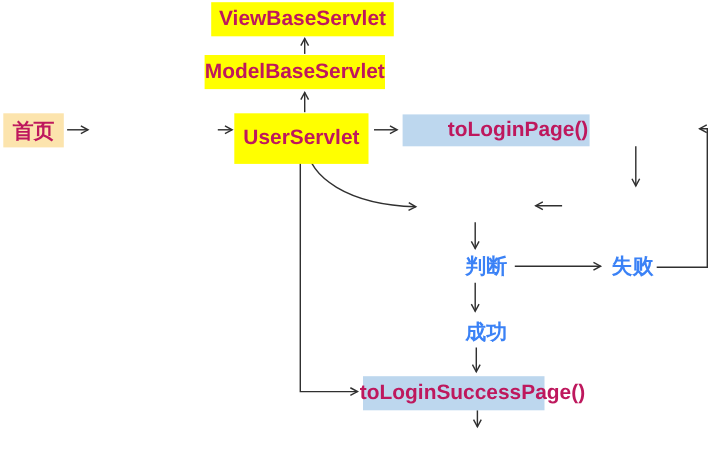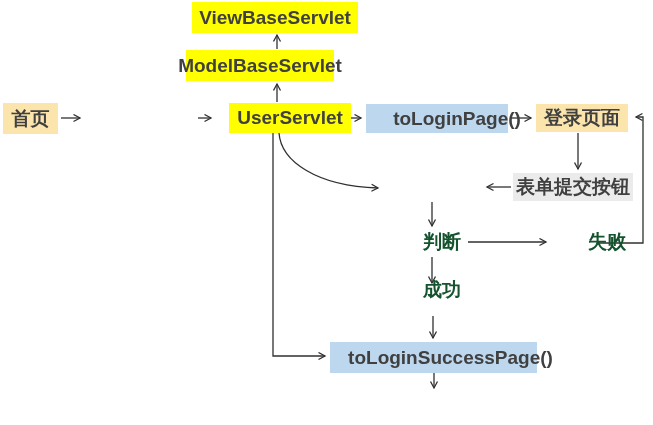--- a/index.html
+++ b/index.html
@@ -7,30 +7,30 @@
     position:relative;
     width:653px;height:425px;
     background:#ffffff;
     font-family:"Liberation Sans","DejaVu Sans",sans-serif;
     overflow:hidden;
   }
   .stage svg{position:absolute;left:0;top:0;width:653px;height:425px;}
   .node{
     position:absolute;
     display:flex;align-items:center;justify-content:center;
-    font-size:19px;font-weight:600;color:#404040;
+    font-size:19px;font-weight:600;color:#be185d;
     white-space:nowrap;box-sizing:border-box;
   }
   .servlet{background:#FFFF00;}
   .page{background:#FCE4AD;}
   .method{background:#BDD7EE;}
   .control{background:#EBEBEB;}
   .plain{
     position:absolute;
-    font-size:19px;font-weight:600;color:#14532d;
+    font-size:19px;font-weight:600;color:#3b82f6;
     display:flex;align-items:center;justify-content:center;
     white-space:nowrap;
   }
 </style>
 </head>
 <body>
 
 <div class="stage">
 
   <svg viewBox="0 0 653 425">
@@ -54,36 +54,34 @@
       <path d="M597,243 L643,243 L643,117 L636,117" marker-end="url(#ah)"></path>
       <line x1="432" y1="257" x2="432" y2="283" marker-end="url(#ah)"></line>
       <line x1="433" y1="316" x2="433" y2="338" marker-end="url(#ah)"></line>
       <path d="M273,133 L273,356 L325,356" marker-end="url(#ah)"></path>
       <line x1="434" y1="373" x2="434" y2="388" marker-end="url(#ah)"></line>
     </g>
   </svg>
 
   <div class="node servlet" style="left:192px;top:2px;width:166px;height:31px;">ViewBaseServlet</div>
 
-  <div class="node servlet" style="left:186px;top:50px;width:148px;height:31px;">ModelBaseServlet</div>
+  <div class="node servlet" style="left:186px;top:50px;width:164px;height:31px;">ModelBaseServlet</div>
 
   <div class="node page" style="left:3px;top:103px;width:55px;height:31px;font-family:Liberation Mono, monospace;">首页</div>
 
 
-  <div class="node servlet" style="left:229px;top:103px;width:122px;height:30px;">UserServlet</div>
+  <div class="node servlet" style="left:213px;top:103px;width:122px;height:46px;">UserServlet</div>
 
-  <div class="node method" style="left:366px;top:104px;width:142px;height:29px;padding-left:40px;">toLoginPage()</div>
-
-  <div class="node page" style="left:536px;top:104px;width:92px;height:28px;">登录页面</div>
+  <div class="node method" style="left:366px;top:104px;width:170px;height:29px;padding-left:40px;">toLoginPage()</div>
 
 
-  <div class="node control" style="left:513px;top:173px;width:120px;height:28px;">表单提交按钮</div>
+
 
   <div class="plain" style="left:418px;top:231px;width:48px;height:22px;">判断</div>
 
-  <div class="plain" style="left:554px;top:231px;width:42px;height:22px;margin-left:32px;">失败</div>
+  <div class="plain" style="left:554px;top:231px;width:42px;height:22px;">失败</div>
 
-  <div class="plain" style="left:418px;top:279px;width:48px;height:22px;">成功</div>
+  <div class="plain" style="left:418px;top:291px;width:48px;height:22px;">成功</div>
 
-  <div class="node method" style="left:330px;top:342px;width:207px;height:31px;padding-left:34px;">toLoginSuccessPage()</div>
+  <div class="node method" style="left:330px;top:342px;width:165px;height:31px;padding-left:34px;">toLoginSuccessPage()</div>
 
 
 </div>
 
 </body></html>

